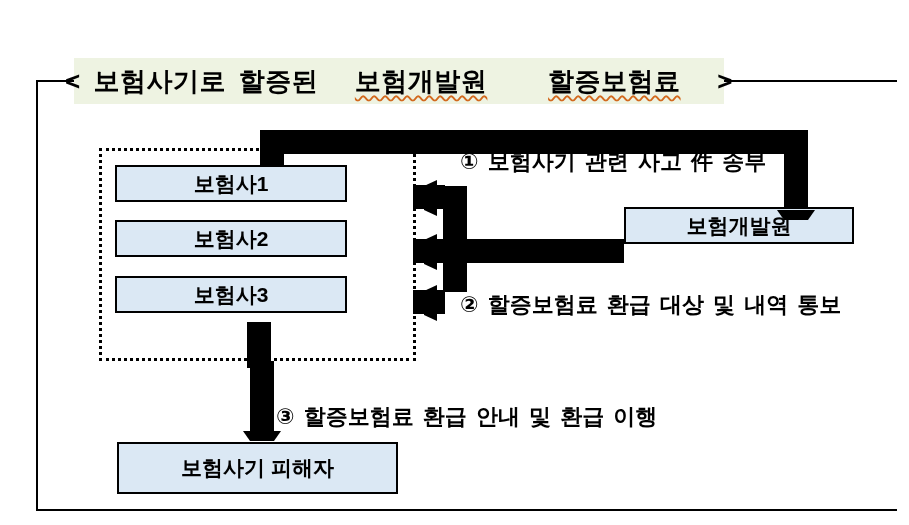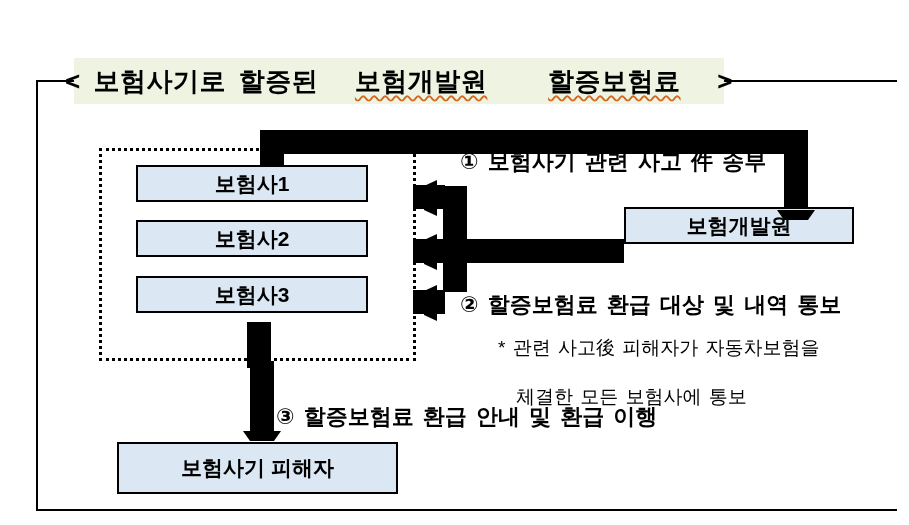--- a/index.html
+++ b/index.html
@@ -73,21 +73,21 @@
     position: absolute;
     background: #dbe8f4;
     border: 2px solid #000;
     display: flex;
     align-items: center;
     justify-content: center;
     font-size: 21px;
     font-weight: bold;
     z-index: 2;
   }
-  .node.insurer { left: 112px; width: 232px; height: 37px; }
+  .node.insurer { left: 91px; width: 232px; height: 37px; }
   .node.insurer1 { top: 141px; }
   .node.insurer2 { top: 196px; }
   .node.insurer3 { top: 252px; }
   .node.institute { left: 600px; top: 183px; width: 230px; height: 37px; }
   .node.victim { left: 93px; top: 418px; width: 281px; height: 52px; }
 
   
   .vdots { position: absolute; left: 223px; top: 296px; width: 6px; height: 32px; }
   .vdots .dot {
     position: absolute; left: 0;
@@ -203,19 +203,15 @@
   <div class="line l-branch-bottom"></div>
   <div class="arrow left a-insurer1"></div>
   <div class="arrow left a-insurer2"></div>
   <div class="arrow left a-insurer3"></div>
 
   <div class="line l-down-to-victim"></div>
   <div class="arrow down a-victim"></div>
 
   <div class="step-label step2">② 할증보험료 환급 대상 및 내역 통보</div>
   <div class="step-label step1">① 보험사기 관련 사고 件 송부</div>
-  <div class="step-note">
-    <div class="note-line1">* 관련 사고後 피해자가 자동차보험을</div>
-    <div class="note-line2">체결한 모든 보험사에 통보</div>
-  </div>
   <div class="step-label step3">③ 할증보험료 환급 안내 및 환급 이행</div>
 
 </div>
 
 </body></html>

